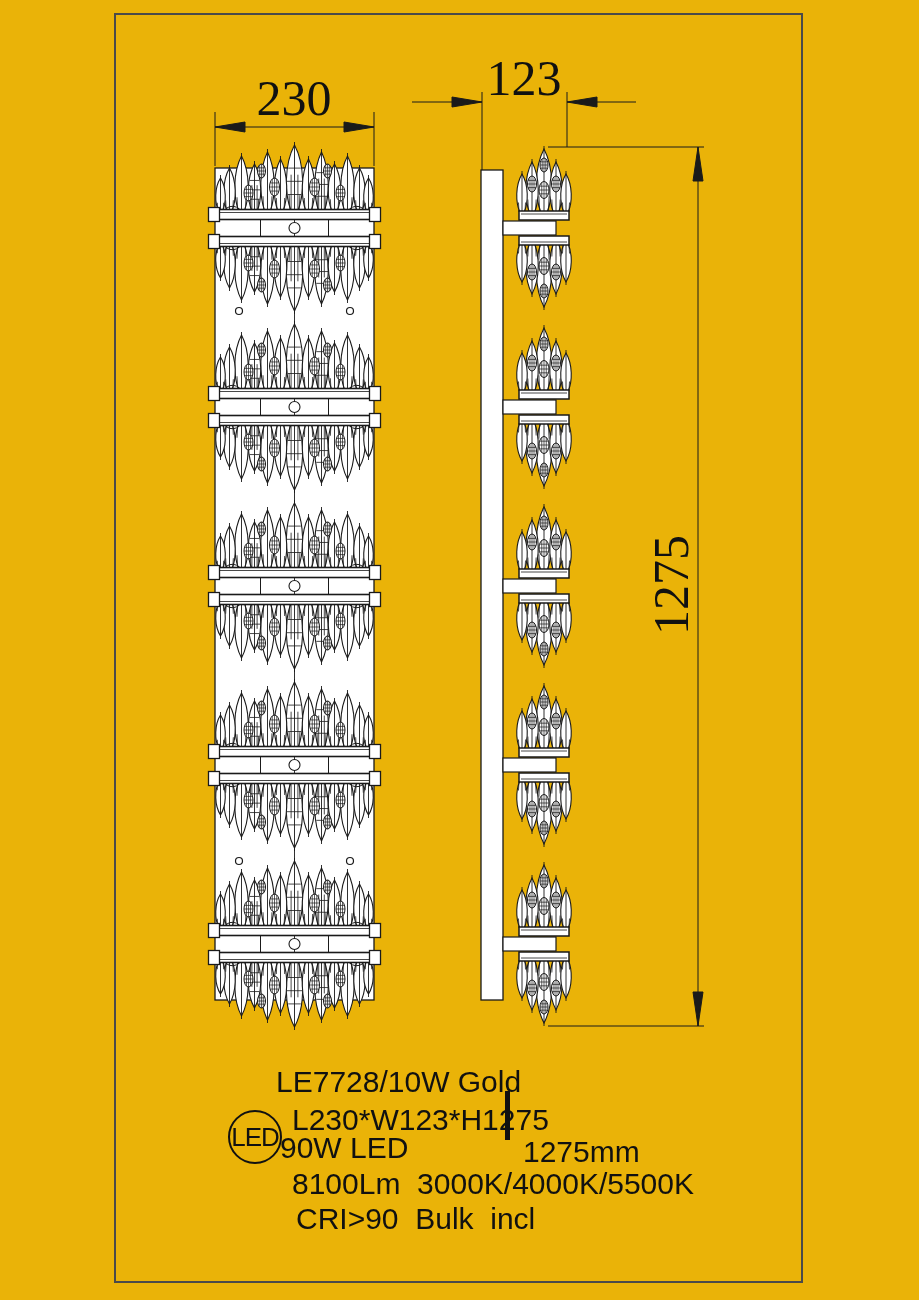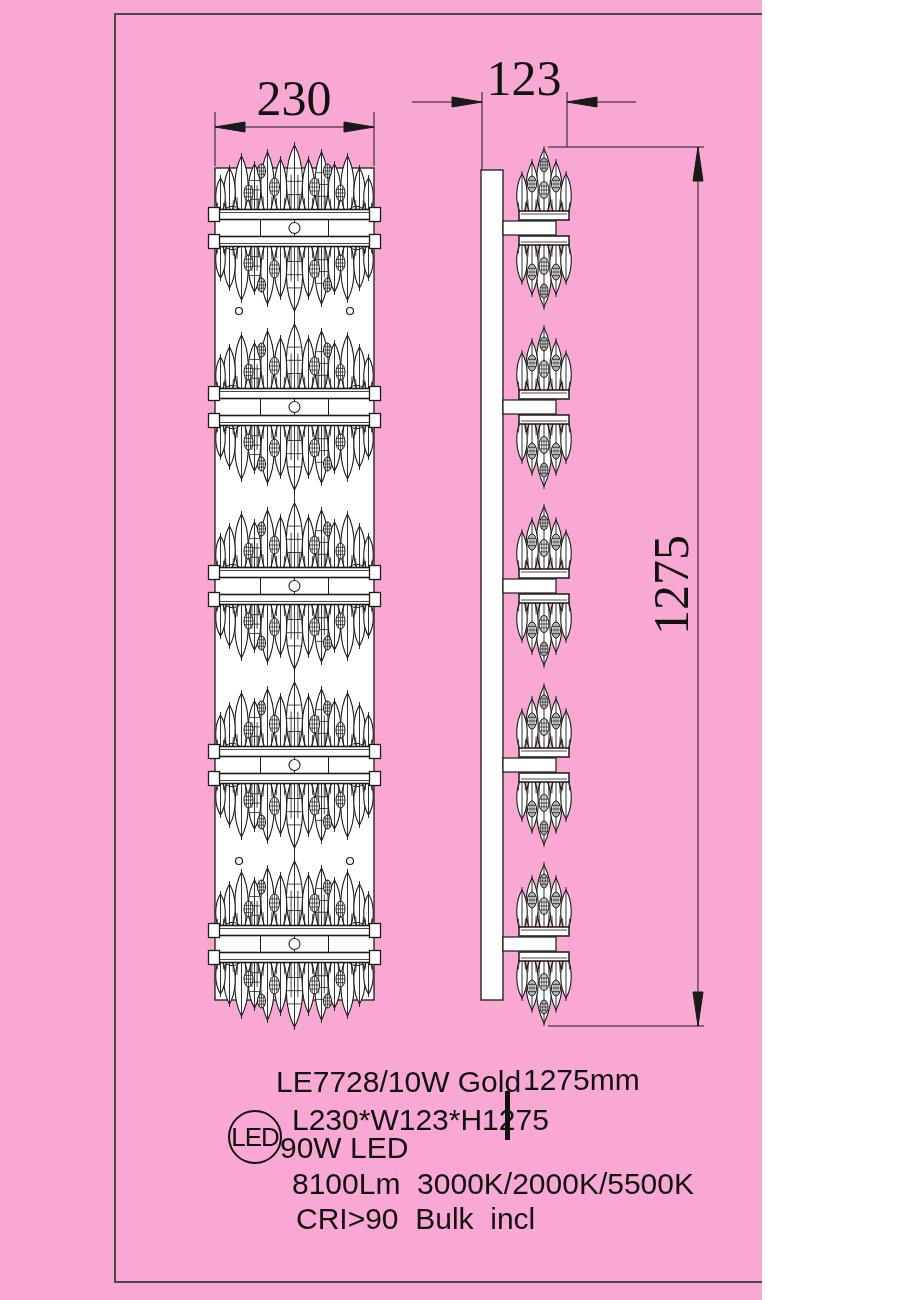--- a/index.html
+++ b/index.html
@@ -1,16 +1,16 @@
 <!DOCTYPE html>
 <html><head>
 <meta charset="utf-8">
 <style>
   html,body{margin:0;padding:0;background:#fff;}
-  .page{position:relative;width:762px;height:1300px;background:#f9a8d4;overflow:hidden;
+  .page{position:relative;width:919px;height:1300px;background:#eab308;overflow:hidden;
         font-family:"Liberation Sans",sans-serif;text-align:center;}
   .frame{position:absolute;left:114px;top:13px;width:689px;height:1270px;
          border:2px solid #4a4a4a;box-sizing:border-box;}
   svg{position:absolute;left:0;top:0;}
   svg text.dimtext{font-family:"Liberation Serif",serif;font-size:50px;fill:#111;}
   .specs div.line{position:absolute;font-size:30px;color:#111;white-space:pre;
                   line-height:1.05;letter-spacing:0px;}
   .vbar{position:absolute;left:505px;top:1091px;width:5px;height:49px;background:#111;}
   .led-badge{position:absolute;left:228px;top:1110px;width:54px;height:54px;
              border:2.5px solid #111;border-radius:50%;box-sizing:border-box;
@@ -2295,21 +2295,21 @@
 
     <text class="dimtext" x="294" y="115" text-anchor="middle">230</text>
     <text class="dimtext" x="524" y="95" text-anchor="middle">123</text>
     <text class="dimtext" text-anchor="middle" transform="translate(688,585) rotate(-90)">1275</text>
   </svg>
 
   <div class="specs">
     <div class="line" style="left:276px;top:1066px">LE7728/10W Gold</div>
     <div class="line" style="left:292px;top:1104px">L230*W123*H1275</div>
     <div class="vbar"></div>
-    <div class="line" style="left:523px;top:1064px">1275mm</div>
+    <div class="line" style="left:523px;top:1136px">1275mm</div>
     <div class="line" style="left:280px;top:1132px">90W LED</div>
-    <div class="line" style="left:292px;top:1168px">8100Lm  3000K/2000K/5500K</div>
+    <div class="line" style="left:292px;top:1168px">8100Lm  3000K/4000K/5500K</div>
     <div class="line" style="left:296px;top:1203px">CRI&gt;90  Bulk  incl</div>
     <div class="led-badge">
       <span>LED</span>
     </div>
   </div>
 </div>
 
 </body></html>

